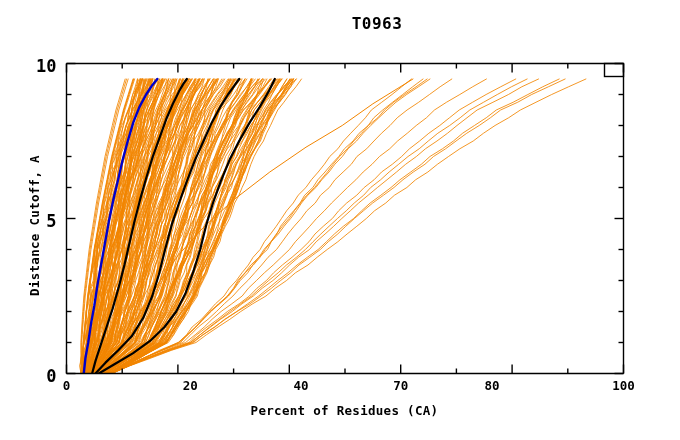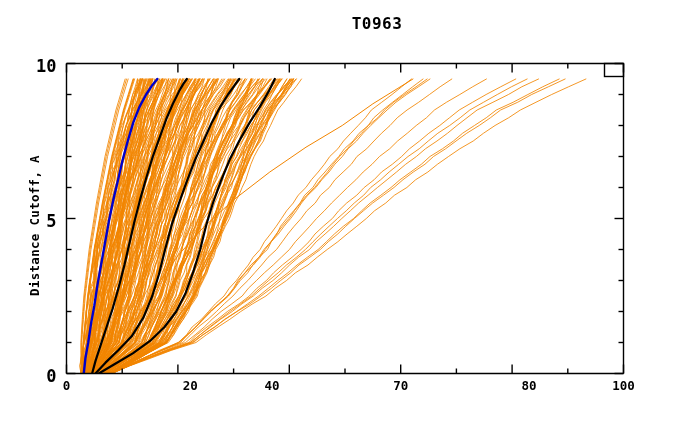--- a/index.html
+++ b/index.html
@@ -35,20 +35,21 @@
 </style>
 </head>
 <body>
 
 <div id="plot-root">
 
   <div class="chart-title">T0963</div>
 
   <div class="ylabel">Distance Cutoff, A</div>
 
+  <div class="xlabel">Percent of Residues (CA)</div>
 
   <svg id="canvas" width="680" height="440">
     <defs>
         <clipPath id="plotclip">
           <rect x="66.5" y="63.5" width="557" height="310"></rect>
         </clipPath>
       </defs>
       <g id="curves-layer" clip-path="url(#plotclip)">
         <polyline points="82.34,373.50 83.55,365.75 85.59,358.00 89.94,350.25 92.47,342.50 94.12,334.75 98.05,327.00 99.83,319.25 102.02,311.50 102.98,303.75 104.01,296.00 104.30,288.25 105.19,280.50 107.29,272.75 107.05,265.00 110.21,257.25 110.38,249.50 114.17,241.75 116.84,234.00 119.25,226.25 121.76,218.50 123.55,210.75 126.13,203.00 128.07,195.25 129.08,187.50 129.40,179.75 130.58,172.00 131.12,164.25 131.44,156.50 132.47,148.75 133.88,141.00 135.11,133.25 136.91,125.50 139.34,117.75 142.78,110.00 145.58,102.25 148.06,94.50 150.80,86.75 152.32,79.00" fill="none" stroke="#F28500" stroke-width="0.85" stroke-linejoin="round" stroke-linecap="round" class="band-curve"></polyline>
         <polyline points="82.59,373.50 82.91,365.75 84.68,358.00 87.80,350.25 90.26,342.50 91.23,334.75 93.48,327.00 94.03,319.25 94.76,311.50 96.48,303.75 95.81,296.00 96.86,288.25 96.67,280.50 97.17,272.75 96.74,265.00 98.02,257.25 100.57,249.50 102.19,241.75 104.00,234.00 106.74,226.25 110.38,218.50 111.69,210.75 114.34,203.00 114.42,195.25 116.08,187.50 117.16,179.75 118.12,172.00 118.77,164.25 121.08,156.50 122.11,148.75 124.64,141.00 127.80,133.25 130.24,125.50 134.47,117.75 137.31,110.00 140.53,102.25 144.53,94.50 146.91,86.75 149.48,79.00" fill="none" stroke="#F28500" stroke-width="0.85" stroke-linejoin="round" stroke-linecap="round" class="band-curve"></polyline>
@@ -322,21 +323,21 @@
         <line x1="66.5" y1="94.5" x2="71.5" y2="94.5" stroke="#000" stroke-width="1.4"></line>
         <line x1="623.5" y1="94.5" x2="618.5" y2="94.5" stroke="#000" stroke-width="1.4"></line>
         <line x1="66.5" y1="63.5" x2="75.5" y2="63.5" stroke="#000" stroke-width="1.4"></line>
         <line x1="623.5" y1="63.5" x2="614.5" y2="63.5" stroke="#000" stroke-width="1.4"></line>
       </g>
   </svg>
 
   <div id="tick-labels">
       <div class="xtick-label" style="left: 46.5px;">0</div>
       <div class="xtick-label" style="left: 157.9px; text-align: right;">20</div>
-      <div class="xtick-label" style="left: 252px;">40</div>
+      <div class="xtick-label" style="left: 281px;">40</div>
       <div class="xtick-label" style="left: 380.7px;">70</div>
-      <div class="xtick-label" style="left: 509px;">80</div>
+      <div class="xtick-label" style="left: 472px;">80</div>
       <div class="xtick-label" style="left: 603.5px;">100</div>
       <div class="ytick-label" style="left: 26.5px; top: 365.5px;">0</div>
       <div class="ytick-label" style="left: 26.5px; top: 210.5px;">5</div>
       <div class="ytick-label" style="left: 26.5px; top: 55.5px;">10</div>
     </div>
 </div>
 
 </body></html>

